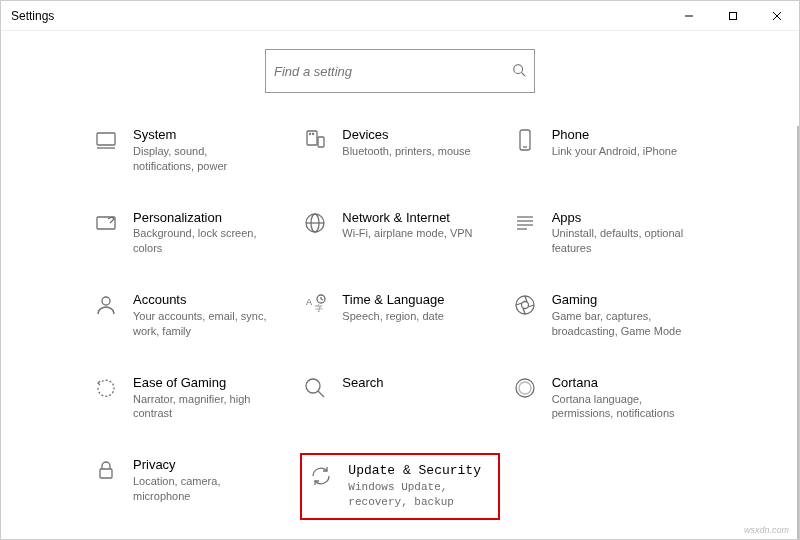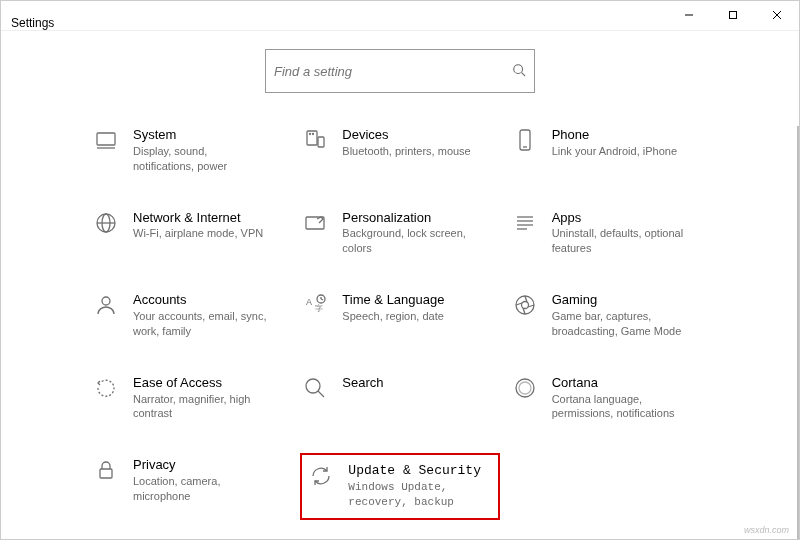--- a/index.html
+++ b/index.html
@@ -8,21 +8,21 @@
       background: #fff;
       width: 800px;
       height: 540px;
       overflow: hidden;
       position: relative;
       border: 1px solid #ccc;
     }
     .titlebar {
       height: 30px;
       display: flex;
-      align-items: flex-end;
+      align-items: center;
       padding-left: 10px;
       border-bottom: 1px solid #eee;
     }
     .titlebar-title { font-size: 12px; color: #000; }
     .window-controls {
       margin-left: auto;
       display: flex;
     }
     .win-btn {
       width: 44px; height: 30px;
@@ -170,41 +170,41 @@
     </span>
     <div class="tile-text">
       <span class="tile-title">Phone</span>
       <span class="tile-desc">Link your Android, iPhone</span>
     </div>
   </div>
 
   <div class="tile">
     <span class="tile-icon">
       <svg viewBox="0 0 24 24">
+          <rect x="3" y="6" width="18" height="12" rx="1"></rect>
+          <path d="M14 8 l4 -2 l2 2 l-4 4"></path>
+        </svg>
+    </span>
+    <div class="tile-text">
+      <span class="tile-title">Personalization</span>
+      <span class="tile-desc">Background, lock screen, colors</span>
+    </div>
+  </div>
+
+  <div class="tile">
+    <span class="tile-icon">
+      <svg viewBox="0 0 24 24">
           <circle cx="12" cy="12" r="9"></circle>
           <ellipse cx="12" cy="12" rx="4" ry="9"></ellipse>
           <line x1="3" y1="12" x2="21" y2="12"></line>
         </svg>
     </span>
     <div class="tile-text">
       <span class="tile-title">Network &amp; Internet</span>
       <span class="tile-desc">Wi-Fi, airplane mode, VPN</span>
-    </div>
-  </div>
-
-  <div class="tile">
-    <span class="tile-icon">
-      <svg viewBox="0 0 24 24">
-          <rect x="3" y="6" width="18" height="12" rx="1"></rect>
-          <path d="M14 8 l4 -2 l2 2 l-4 4"></path>
-        </svg>
-    </span>
-    <div class="tile-text">
-      <span class="tile-title">Personalization</span>
-      <span class="tile-desc">Background, lock screen, colors</span>
     </div>
   </div>
 
   <div class="tile">
     <span class="tile-icon">
       <svg viewBox="0 0 24 24">
           <line x1="4" y1="6" x2="20" y2="6"></line>
           <line x1="4" y1="10" x2="20" y2="10"></line>
           <line x1="4" y1="14" x2="20" y2="14"></line>
           <line x1="4" y1="18" x2="14" y2="18"></line>
@@ -260,21 +260,21 @@
   </div>
 
   <div class="tile">
     <span class="tile-icon">
       <svg viewBox="0 0 24 24">
           <path d="M4 12 a8 8 0 1 0 3-6" stroke-dasharray="2 2"></path>
           <path d="M6 5 l-2 2 l2 2"></path>
         </svg>
     </span>
     <div class="tile-text">
-      <span class="tile-title">Ease of Access</span>
+      <span class="tile-title">Ease of Gaming</span>
       <span class="tile-desc">Narrator, magnifier, high contrast</span>
     </div>
   </div>
 
   <div class="tile">
     <span class="tile-icon">
       <svg viewBox="0 0 24 24">
           <circle cx="10" cy="10" r="7"></circle>
           <line x1="15" y1="15" x2="21" y2="21"></line>
         </svg>

